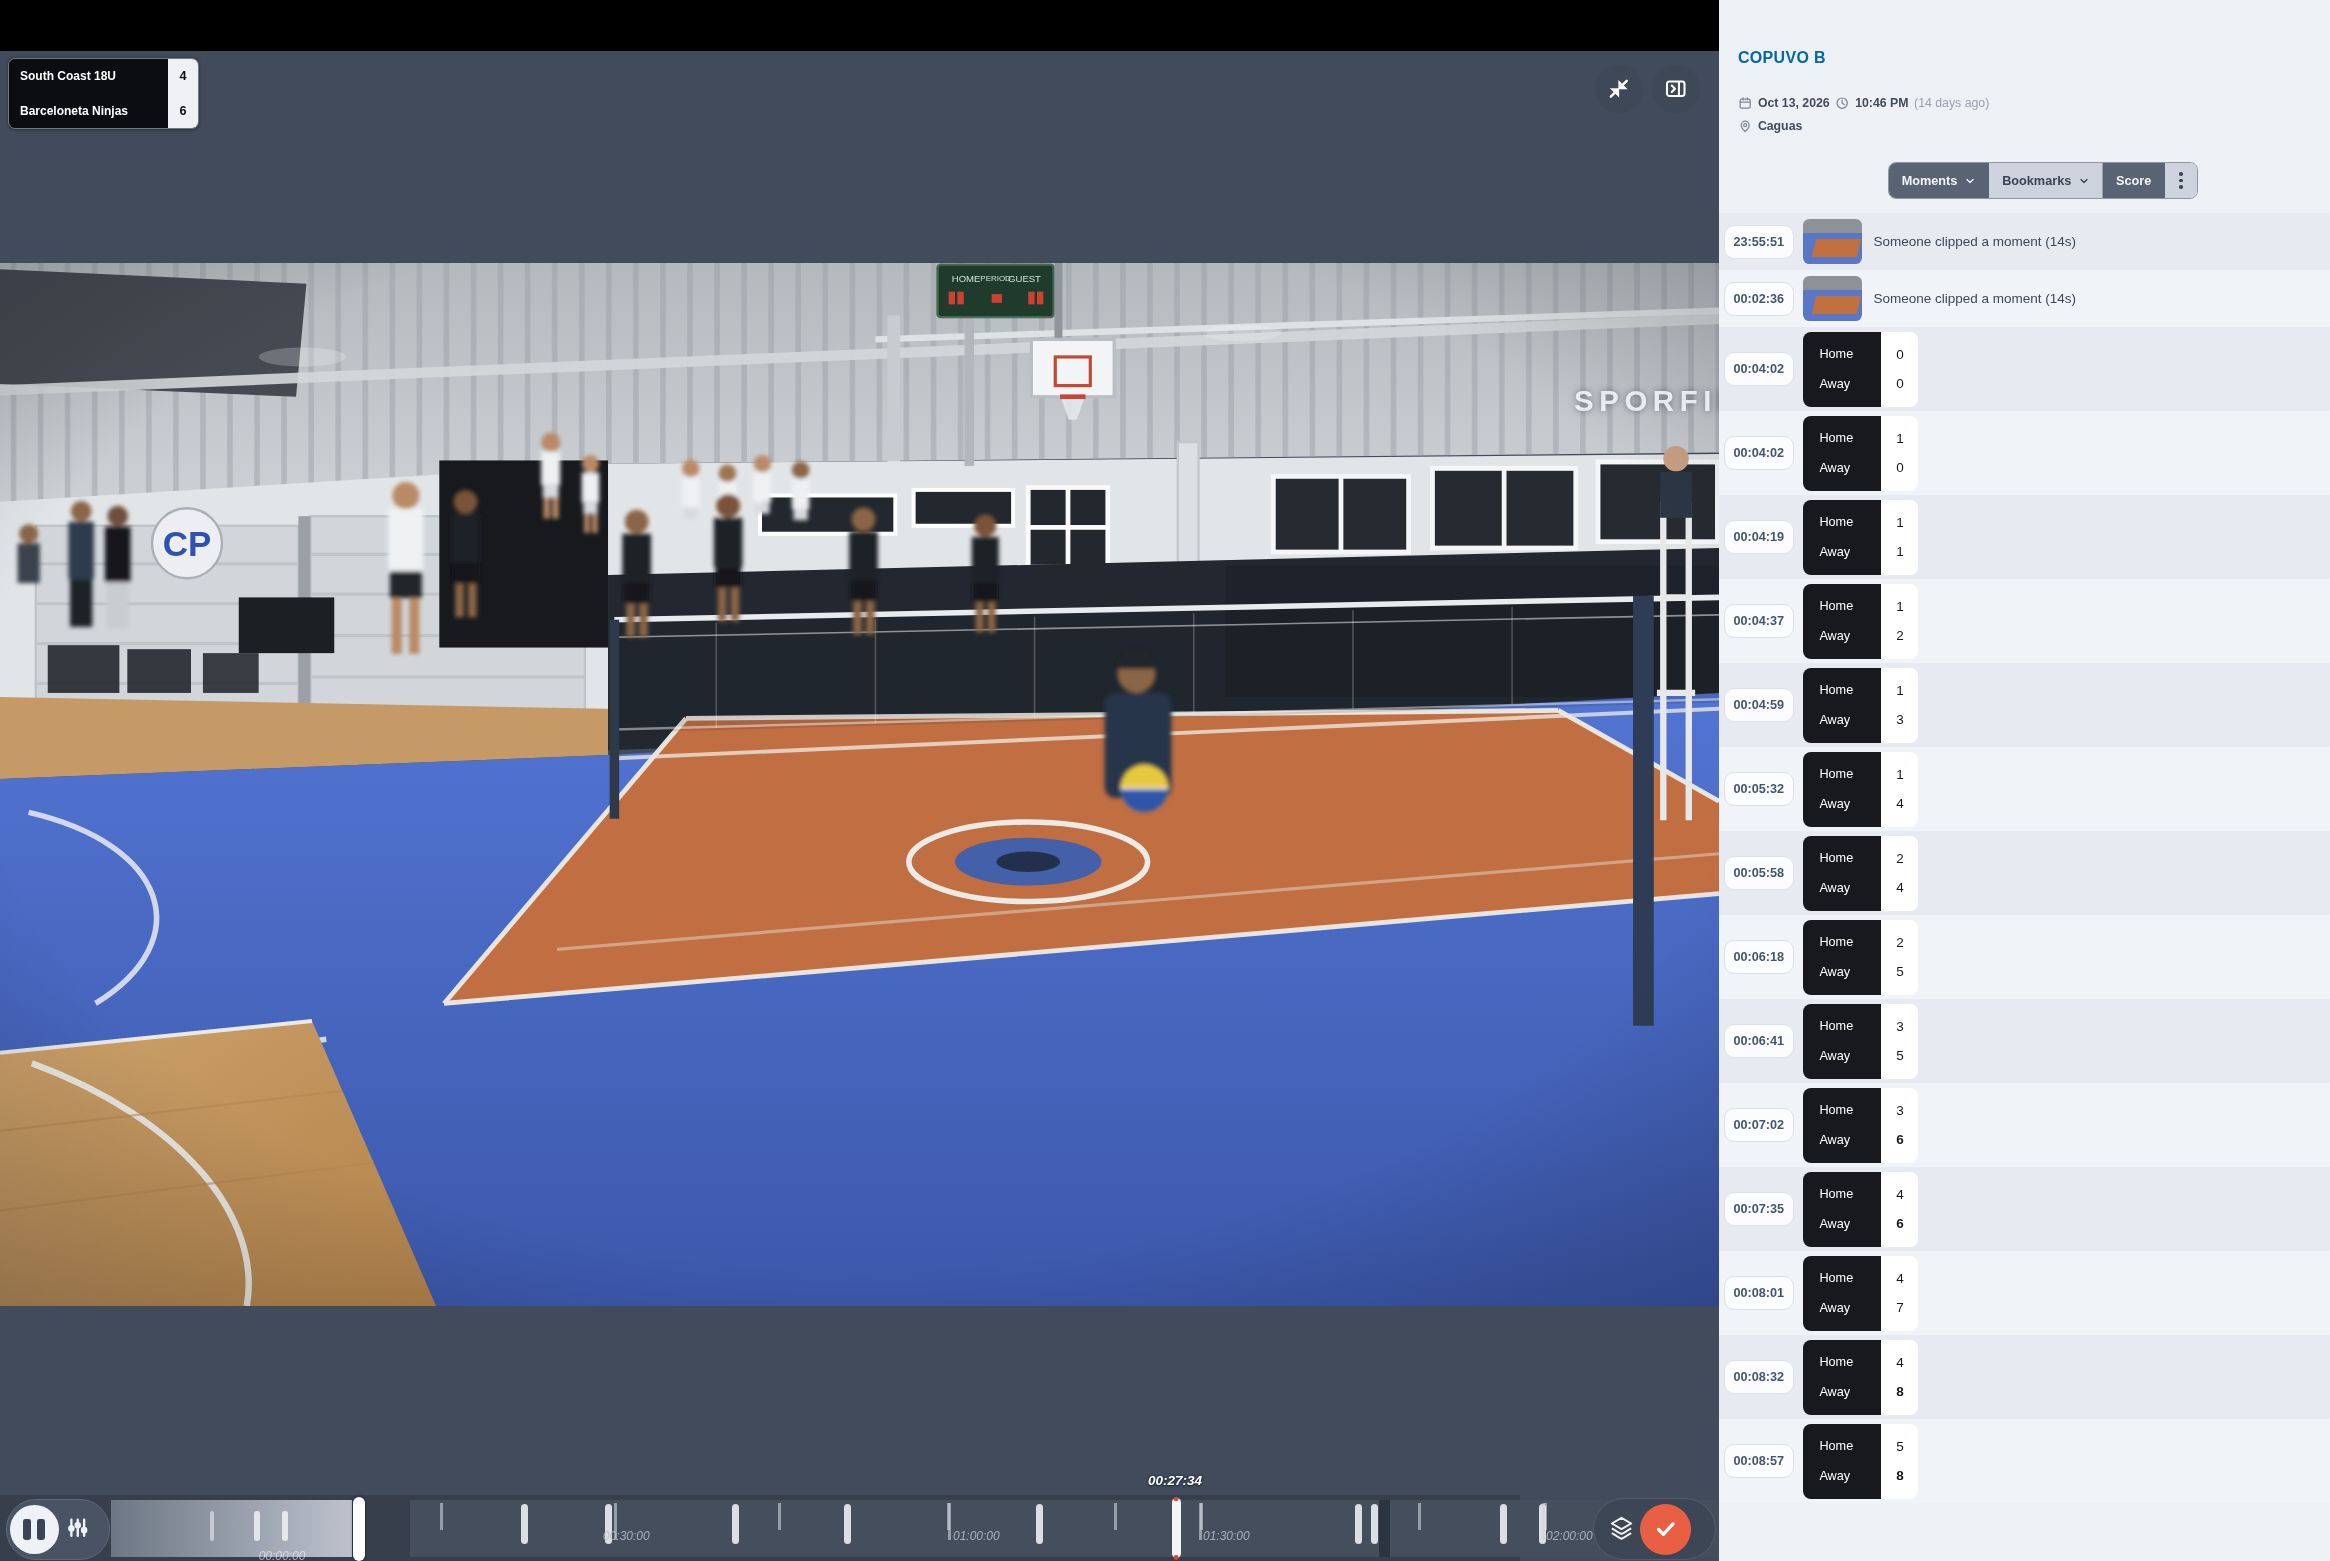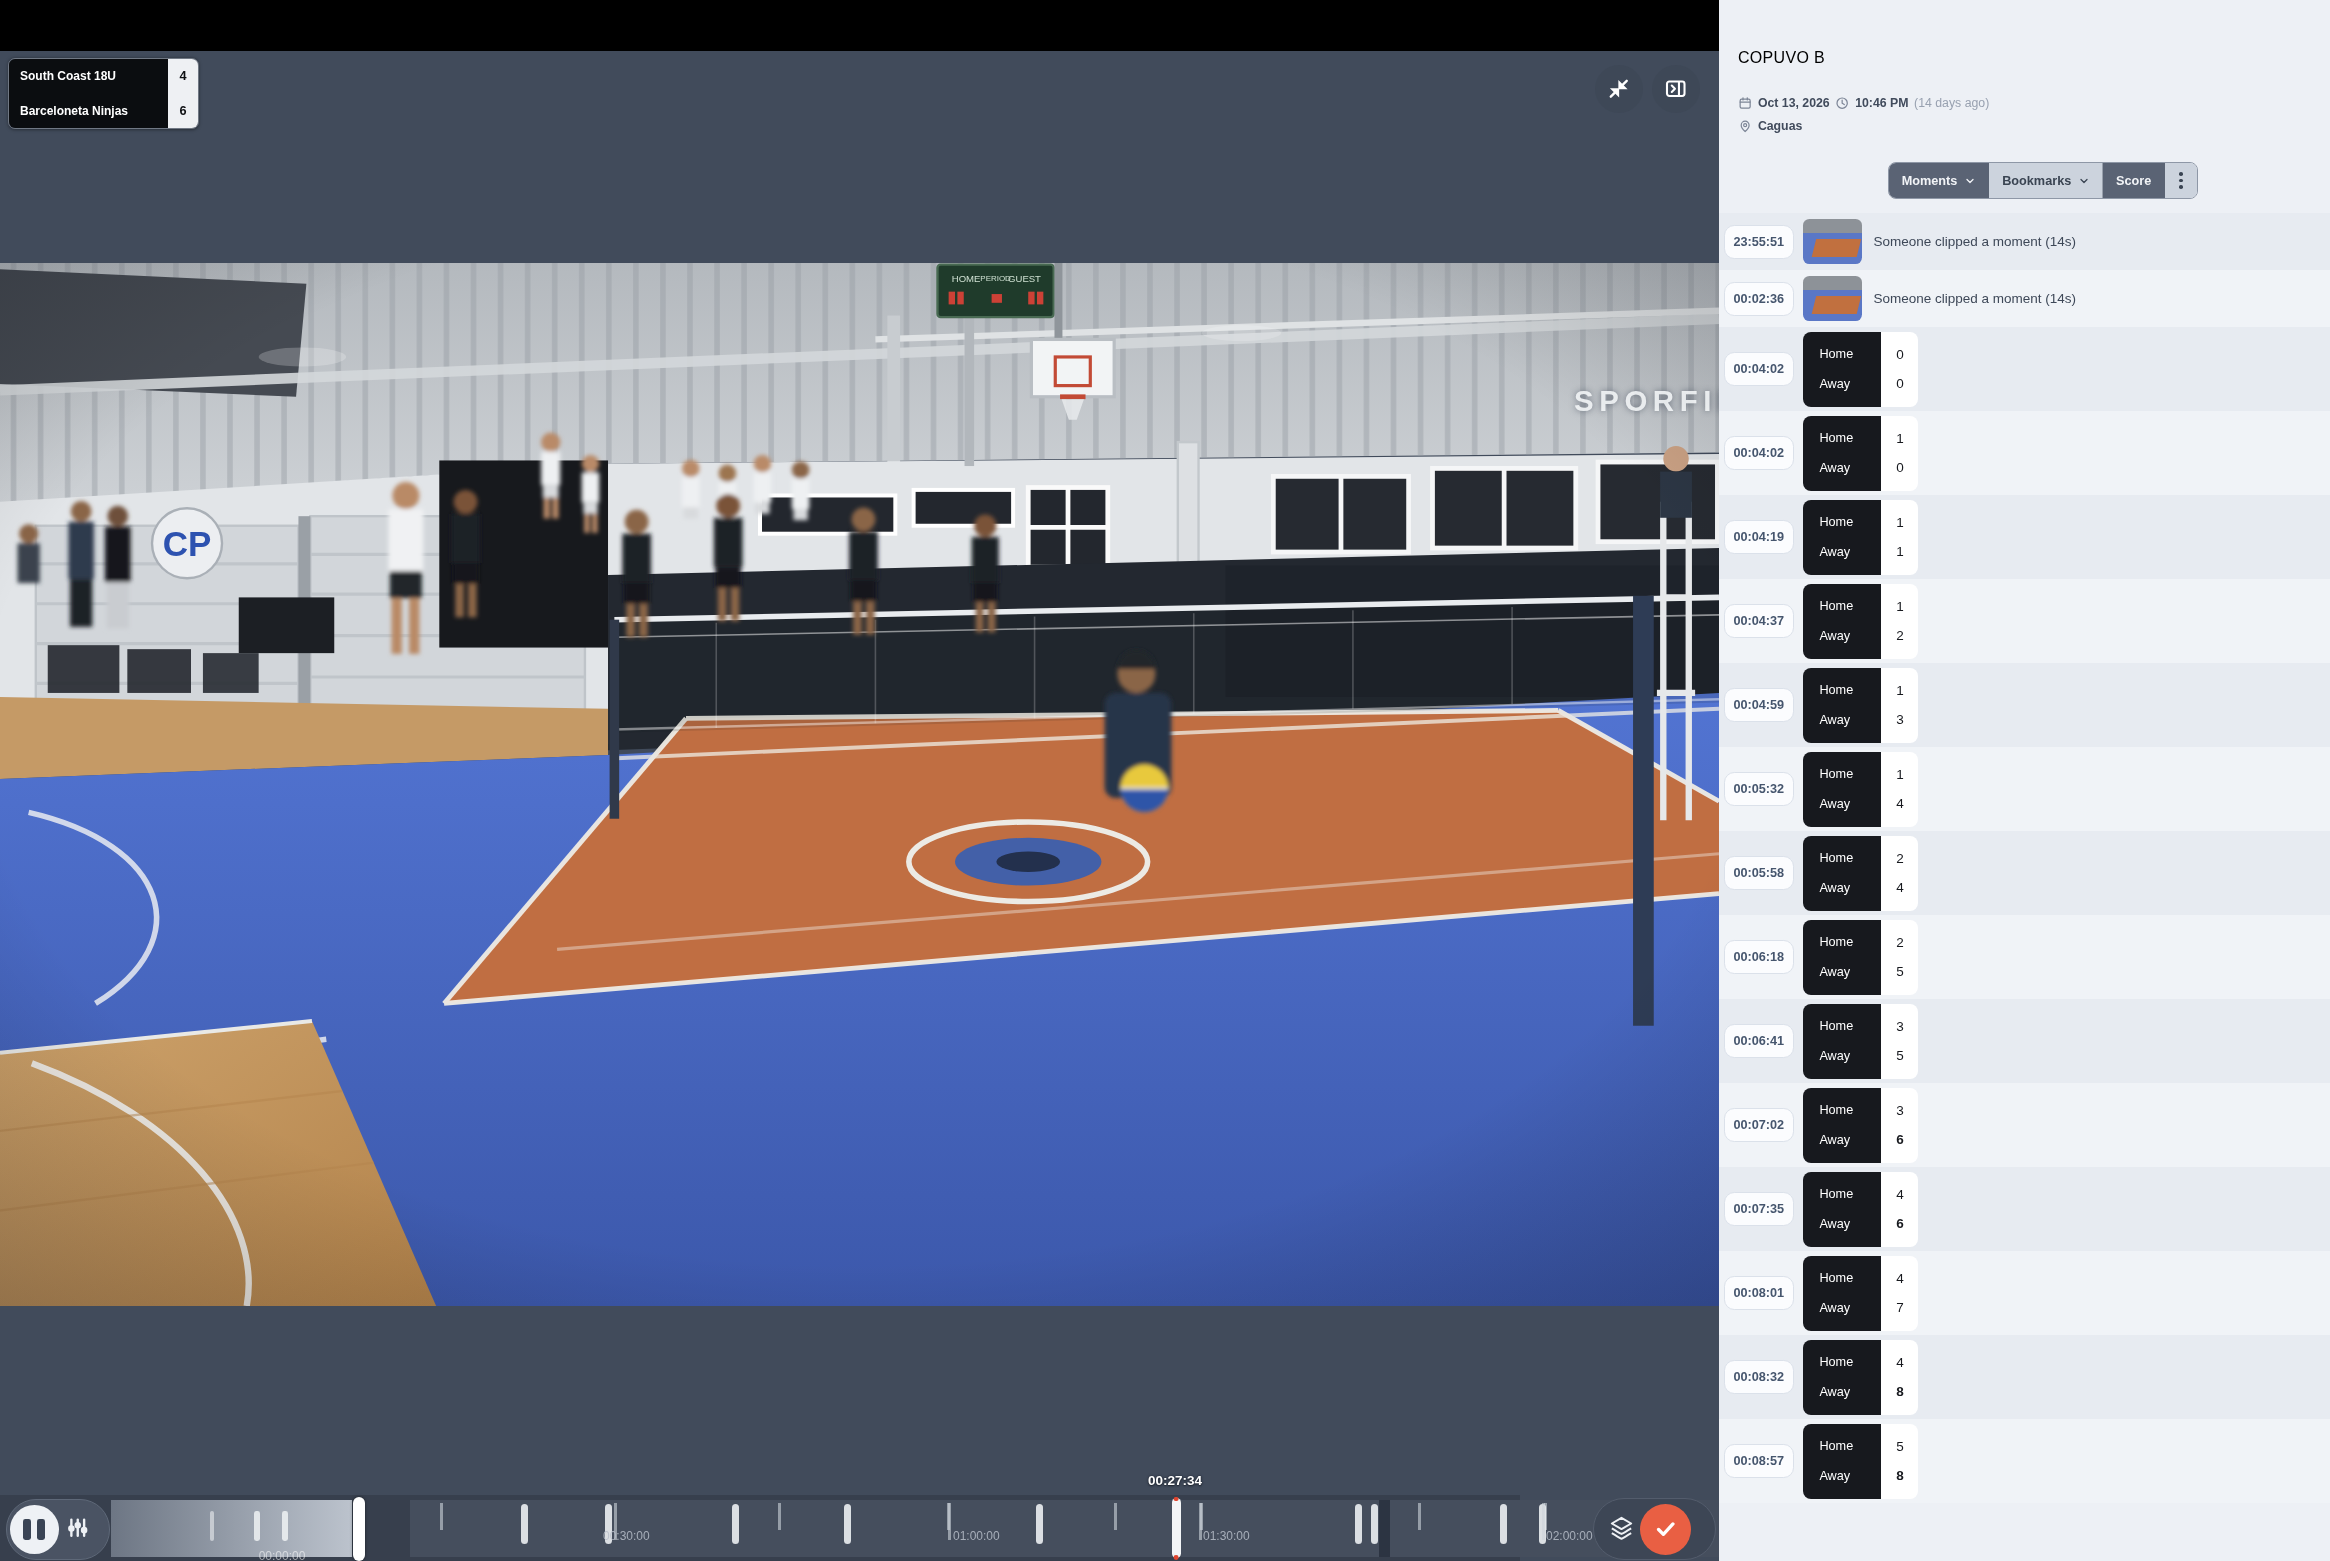--- a/index.html
+++ b/index.html
@@ -25,21 +25,21 @@
      display:flex;align-items:center;justify-content:center;}
 
   
   .circle-btn{position:absolute;width:48px;height:48px;border-radius:50%;background:#3e4857;
      border:none;display:flex;align-items:center;justify-content:center;cursor:pointer;padding:0;}
   .circle-btn svg{width:25.5px;height:25.5px;}
   .btn-collapse{left:1595px;top:65px;}
   .btn-panel{left:1652px;top:65px;}
 
   
-  .control-bar{position:absolute;left:0;top:1495px;width:1520px;height:67px;background:#373f4d;}
+  .control-bar{position:absolute;left:0;top:1495px;width:1520px;height:67px;background:#373f4d;font-style:italic;}
   .current-time{position:absolute;top:-22px;transform:translateX(-50%);color:#fff;
      font-weight:700;font-size:13.5px;text-shadow:0 0.8px 1.6px #1d232e,0 0 2.4px #1d232e;}
   .left-pill{position:absolute;left:6.4px;top:4px;width:102px;height:59px;border-radius:30px;
      background:#4a5363;border:1.6px solid #5e6878;display:flex;align-items:center;z-index:4;}
   .pause-btn{width:49px;height:49px;border-radius:50%;background:#eef1f5;border:none;margin-left:2.4px;
      display:flex;align-items:center;justify-content:center;gap:6.4px;cursor:pointer;}
   .pause-btn i{display:block;width:8px;height:21px;background:#3a4455;border-radius:2.4px;}
   .filters-btn{background:none;border:none;margin-left:6.4px;cursor:pointer;padding:0;}
   .filters-btn svg{width:25.5px;height:25.5px;}
 
@@ -65,21 +65,21 @@
   .right-pill{position:absolute;left:1593px;top:3.2px;width:121px;height:60px;border-radius:32px;
      background:#3d4655;border:1.6px solid #535c6c;display:flex;align-items:center;z-index:4;}
   .layers-btn{background:none;border:none;margin-left:12.7px;cursor:pointer;padding:0;}
   .layers-btn svg{width:29px;height:29px;}
   .check-btn{width:51px;height:51px;border-radius:50%;border:none;margin-left:4.8px;cursor:pointer;
      display:flex;align-items:center;justify-content:center;}
   .check-btn svg{width:25.5px;height:25.5px;}
 
   
   .sidebar{position:absolute;left:1719px;top:0;width:611px;height:1561px;background:#edf0f5;overflow:hidden;}
-  .sb-title{position:absolute;left:19px;top:49px;font-size:16px;font-weight:400;color:#000000;letter-spacing:0.3px;}
+  .sb-title{position:absolute;left:19px;top:49px;font-size:16px;font-weight:700;color:#0369a1;letter-spacing:0.3px;}
   .meta{position:absolute;left:19px;display:flex;align-items:center;gap:5.6px;font-size:12.3px;color:#414b5c;font-weight:600;}
   .meta.m1{top:96px;} .meta.m2{top:119px;}
   .meta svg{width:14.3px;height:14.3px;flex:none;}
   .meta .ago{color:#98a1b0;font-weight:400;}
 
   .toolbar{position:absolute;left:169px;top:162px;height:35px;display:flex;border-radius:8px;
      overflow:hidden;border:0.8px solid #8e97a6;}
   .seg{display:flex;align-items:center;gap:6.4px;padding:0 12.7px;font-size:12.7px;font-weight:600;
      border:none;cursor:pointer;border-right:0.8px solid rgba(90,100,116,.45);}
   .seg:last-child{border-right:none;}

